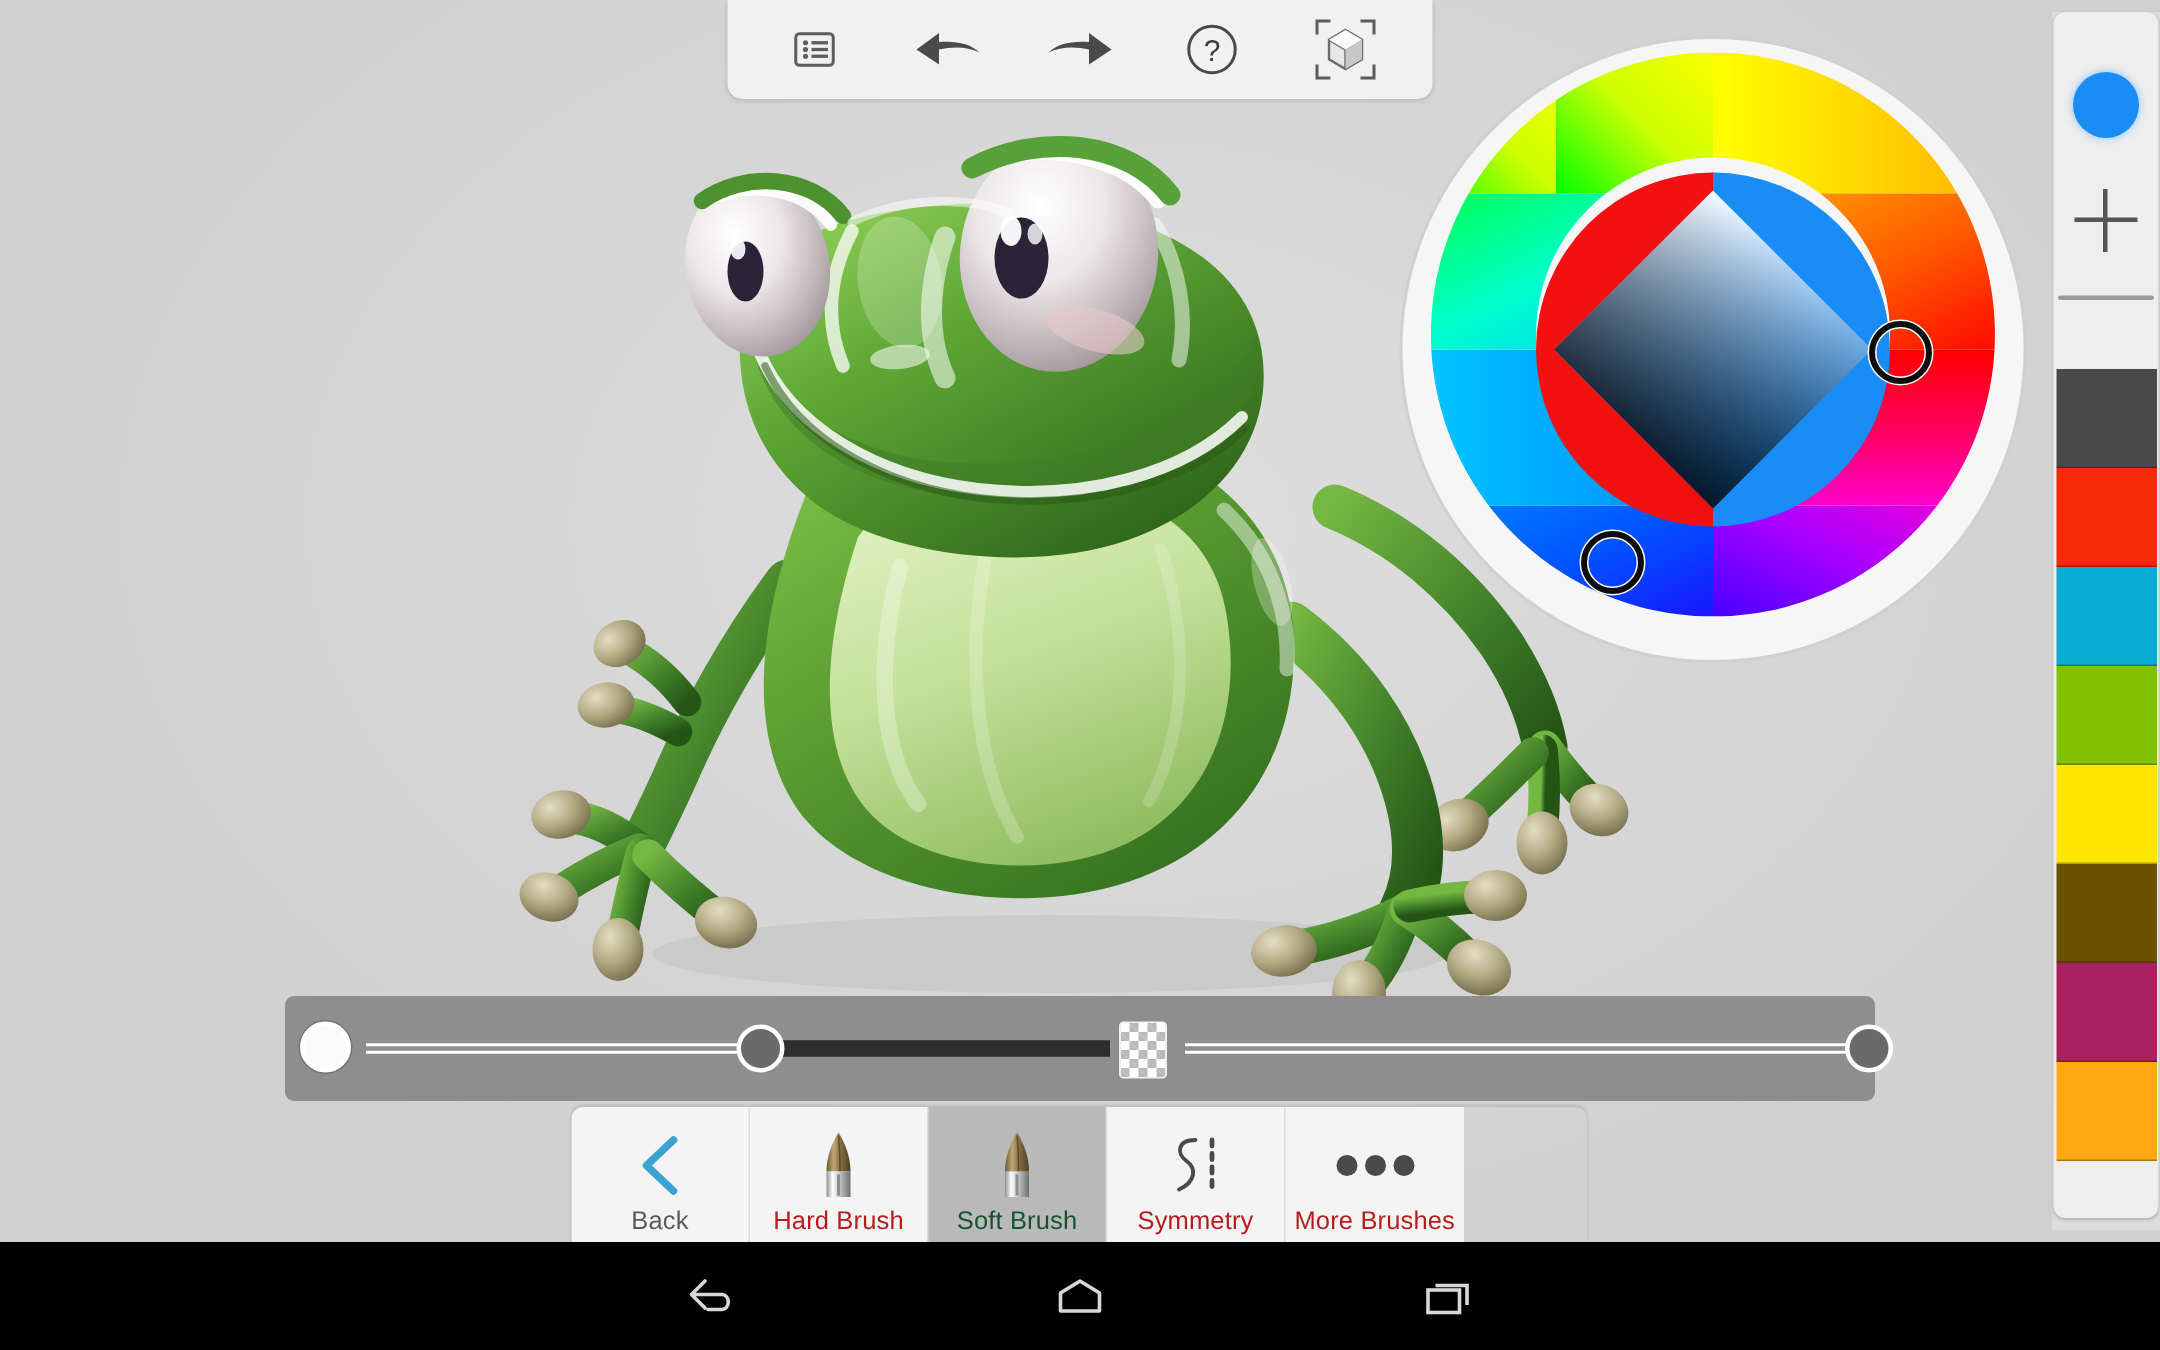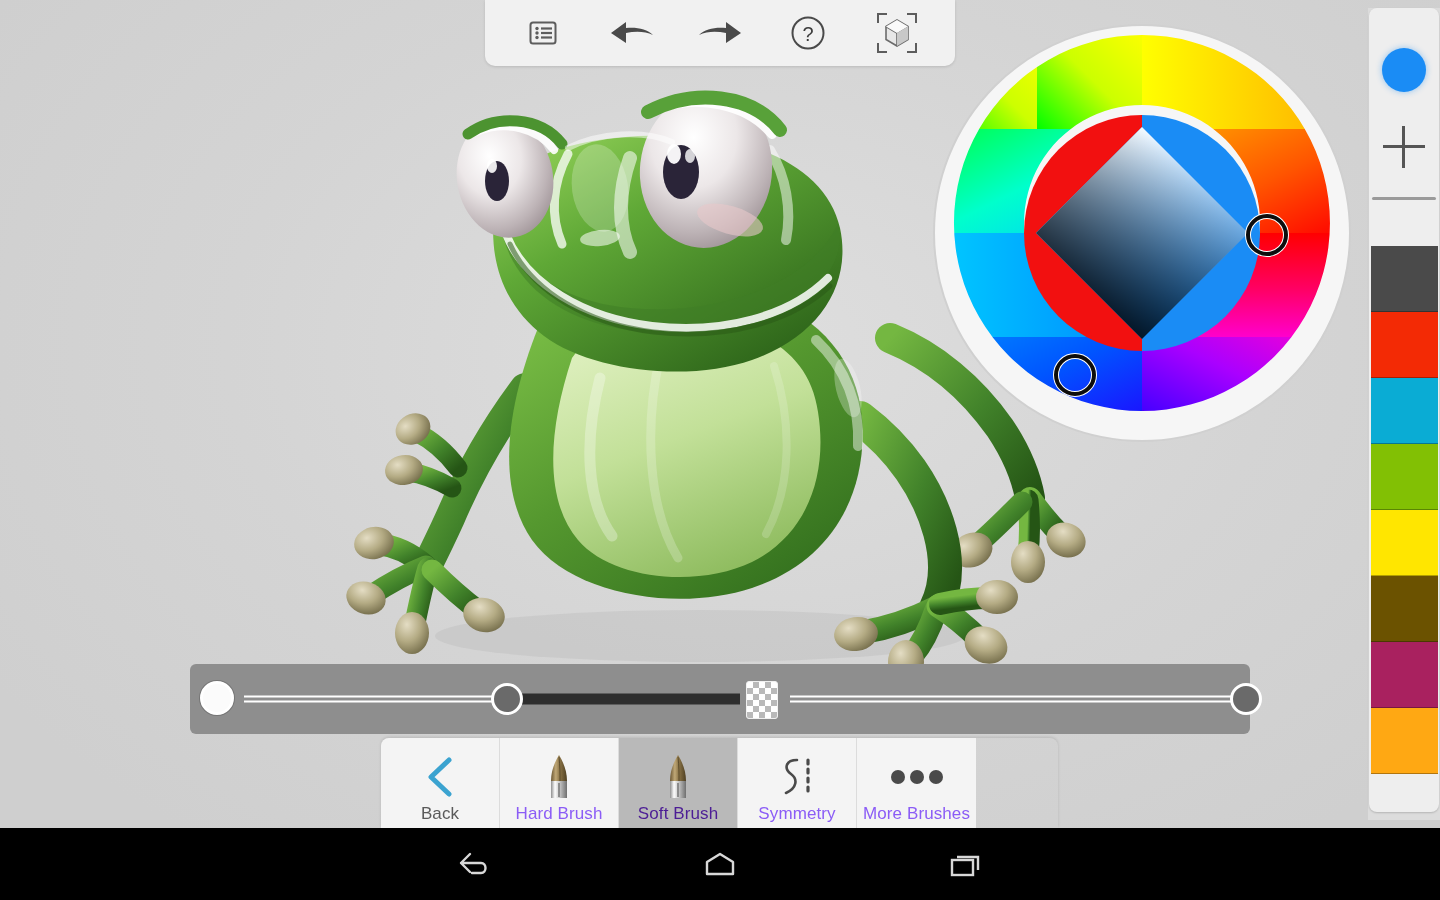--- a/index.html
+++ b/index.html
@@ -200,25 +200,25 @@
     align-items:center; justify-content:center;
     padding-top:12px;
     cursor:pointer;
     position:relative;
   }
   .brush-item:last-child { border-right:none; }
   .brush-item.selected { background:#b9b9b9; }
   .brush-icon { height:46px; display:flex; align-items:center; justify-content:center; }
   .brush-label {
     font-size:17px;
-    color:#8b5cf6;
+    color:#b91c1c;
     margin-top:4px;
     letter-spacing:0.1px;
   }
-  .brush-item.selected .brush-label { color:#4c1d95; }
+  .brush-item.selected .brush-label { color:#14532d; }
   .brush-item:first-child .brush-label { color:#5a5a5a; }
 
   
   #nav-bar {
     position:absolute;
     left:0; bottom:0;
     width:1440px; height:72px;
     background:#000000;
     display:flex; align-items:center; justify-content:center;
   }

